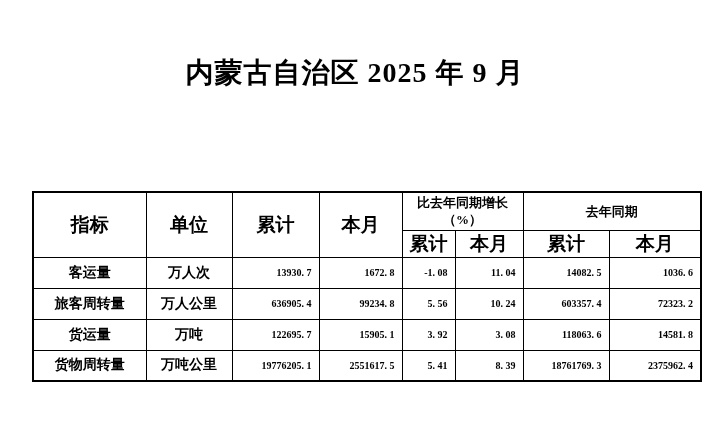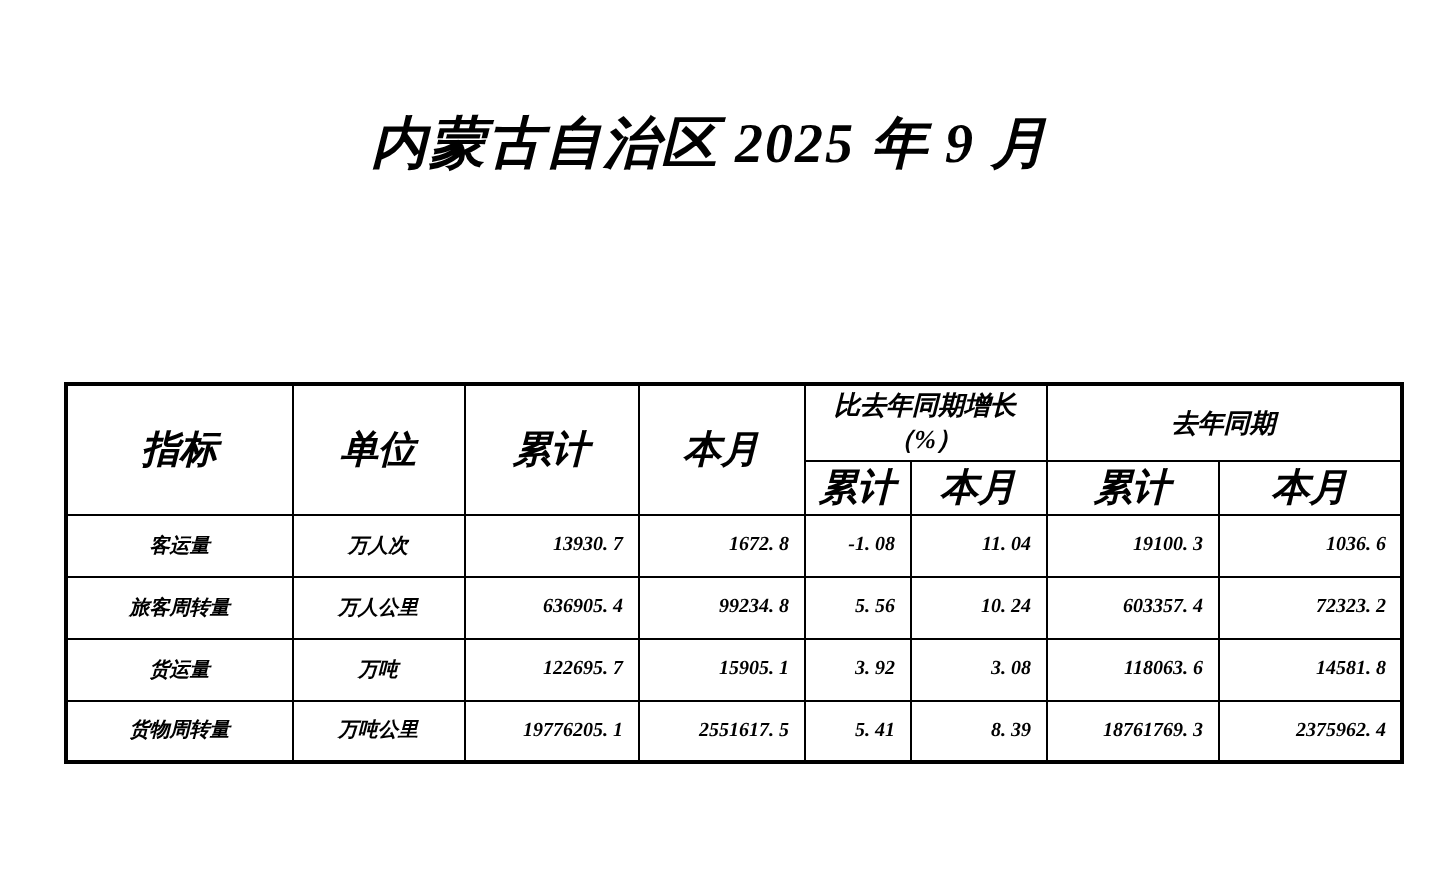--- a/index.html
+++ b/index.html
@@ -5,21 +5,21 @@
   * { box-sizing: border-box; }
   html, body { margin: 0; padding: 0; }
   body {
     width: 728px; height: 441px;
     background: #ffffff;
     color: #000000;
     font-family: "Liberation Serif", "DejaVu Serif", serif;
     font-weight: bold;
     overflow: hidden;
   }
-  .page { position: relative; width: 728px; height: 441px; font-style: italic; }
+  .page { position: relative; width: 728px; height: 441px; }
 
   .title-block {
     position: absolute;
     top: 53px; left: 0;
     width: 710px;
     text-align: center;
     font-size: 28px;
     line-height: 40px;
     font-weight: bold;
     letter-spacing: 1px;
@@ -40,21 +40,21 @@
     white-space: nowrap;
     overflow: hidden;
     vertical-align: middle;
   }
   tr.h1 { height: 38px; }
   tr.h2 { height: 24px; }
   tr.data { height: 31px; }
 
   .hcell { text-align: center; font-size: 19px; }
   .group-cell { text-align: center; font-size: 13px; line-height: 17px; }
-  .ctext { text-align: center; font-size: 10px; }
+  .ctext { text-align: center; font-size: 14px; }
   .num  { text-align: right; padding-right: 7px !important; font-size: 10px; }
 </style>
 </head>
 <body>
 
 <div class="page">
 
   <div class="title-block">
     <div>内蒙古自治区 2025 年 9 月</div>
   </div>
@@ -92,21 +92,21 @@
         <td class="hcell">本月</td>
       </tr>
 
       <tr class="data">
         <td class="ctext">客运量</td>
         <td class="ctext">万人次</td>
         <td class="num">13930. 7</td>
         <td class="num">1672. 8</td>
         <td class="num">-1. 08</td>
         <td class="num">11. 04</td>
-        <td class="num">19100. 3</td>
+        <td class="num">14082. 5</td>
         <td class="num">1036. 6</td>
       </tr>
 
       <tr class="data">
         <td class="ctext">旅客周转量</td>
         <td class="ctext">万人公里</td>
         <td class="num">636905. 4</td>
         <td class="num">99234. 8</td>
         <td class="num">5. 56</td>
         <td class="num">10. 24</td>

